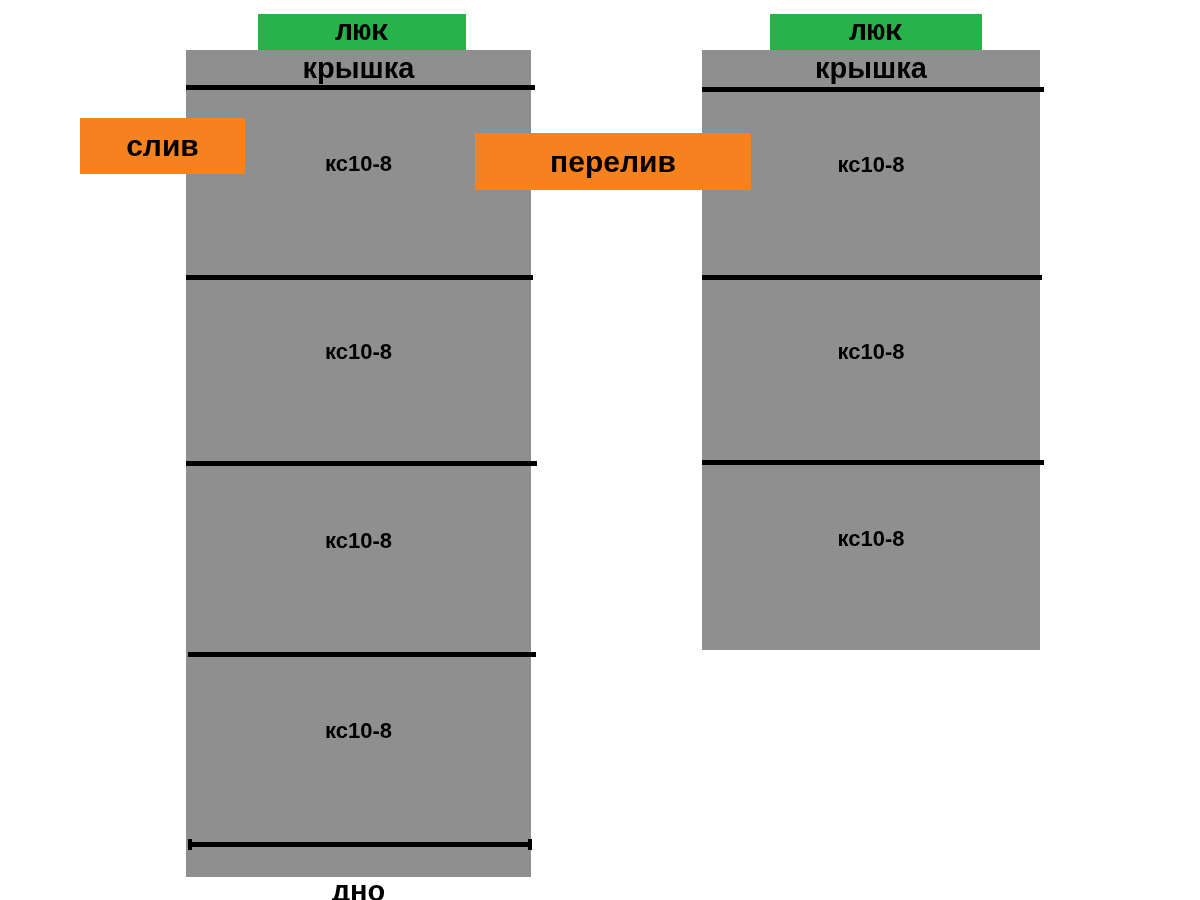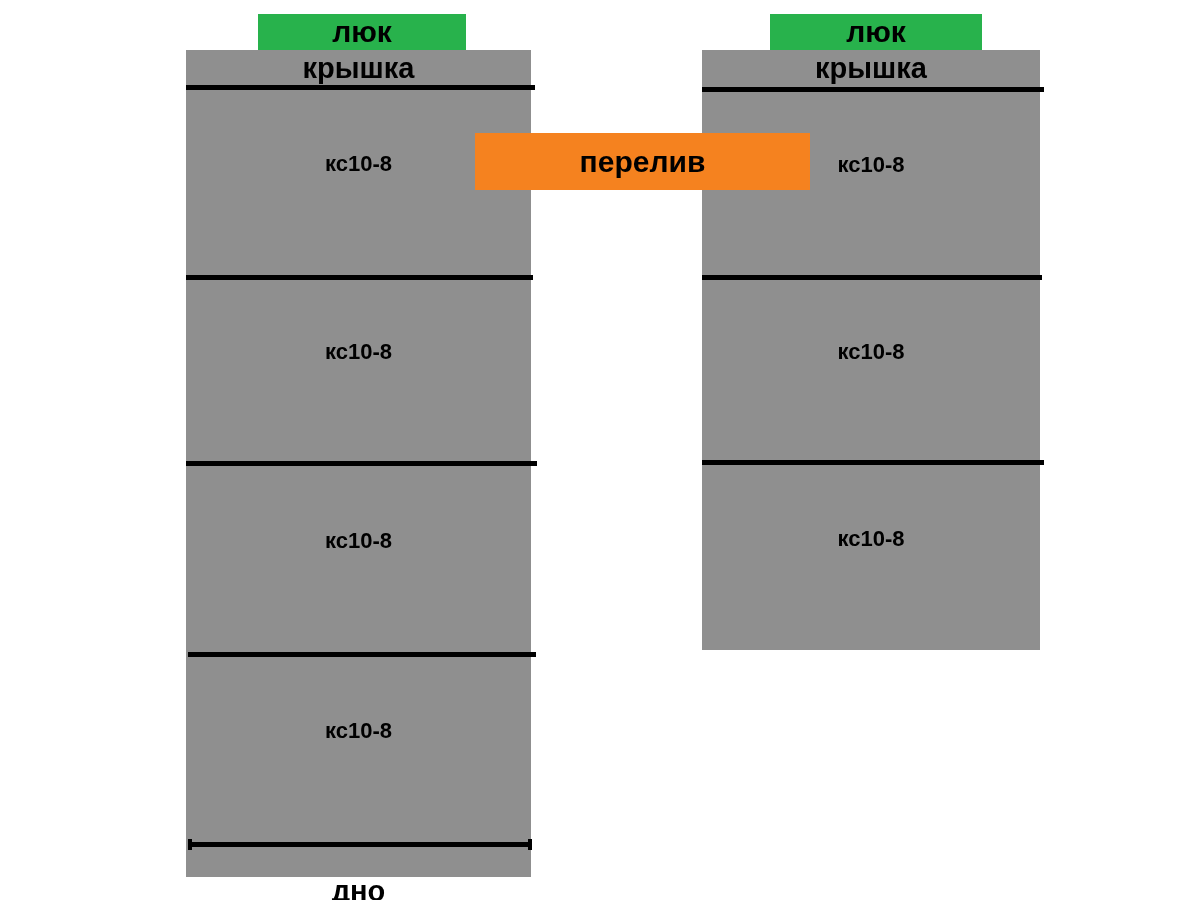--- a/index.html
+++ b/index.html
@@ -15,21 +15,21 @@
   }
   .abs { position: absolute; box-sizing: border-box; }
 
   
   .column { background: #8f8f8f; }
 
   
   .hatch {
     background: #28b24c;
     display: flex; align-items: center; justify-content: center;
-    font-size: 30px; line-height: 1;
+    font-size: 30px; line-height: 1; font-family: Liberation Mono, monospace;
   }
 
   
   .pipe {
     background: #f5821f;
     display: flex; align-items: center; justify-content: center;
     font-size: 30px; line-height: 1;
     z-index: 5;
   }
 
@@ -91,22 +91,25 @@
     <span>кс10-8</span>
   </div>
   <div class="abs ring-label" style="left:186px; top:652px; width:345px; height:190px;">
     <span>кс10-8</span>
   </div>
 
   <div class="abs bottom-label" style="left:186px; top:845px; width:345px; height:32px;margin-top:30px;">
     <span>дно</span>
   </div>
 
+  <div class="abs pipe" style="left:80px; top:118px; width:165px; height:56px;">
+    <span>слив</span>
+  </div>
 
-  <div class="abs pipe" style="left:475px; top:133px; width:335px; height:57px;">
+  <div class="abs pipe" style="left:475px; top:133px; width:276px; height:57px;">
     <span>перелив</span>
   </div>
 
   <div class="abs hatch" style="left:770px; top:14px; width:212px; height:36px;">
     <span>люк</span>
   </div>
 
   <div class="abs column" style="left:702px; top:50px; width:338px; height:600px;"></div>
 
   <div class="abs cover-label" style="left:702px; top:51px; width:338px; height:34px;">

